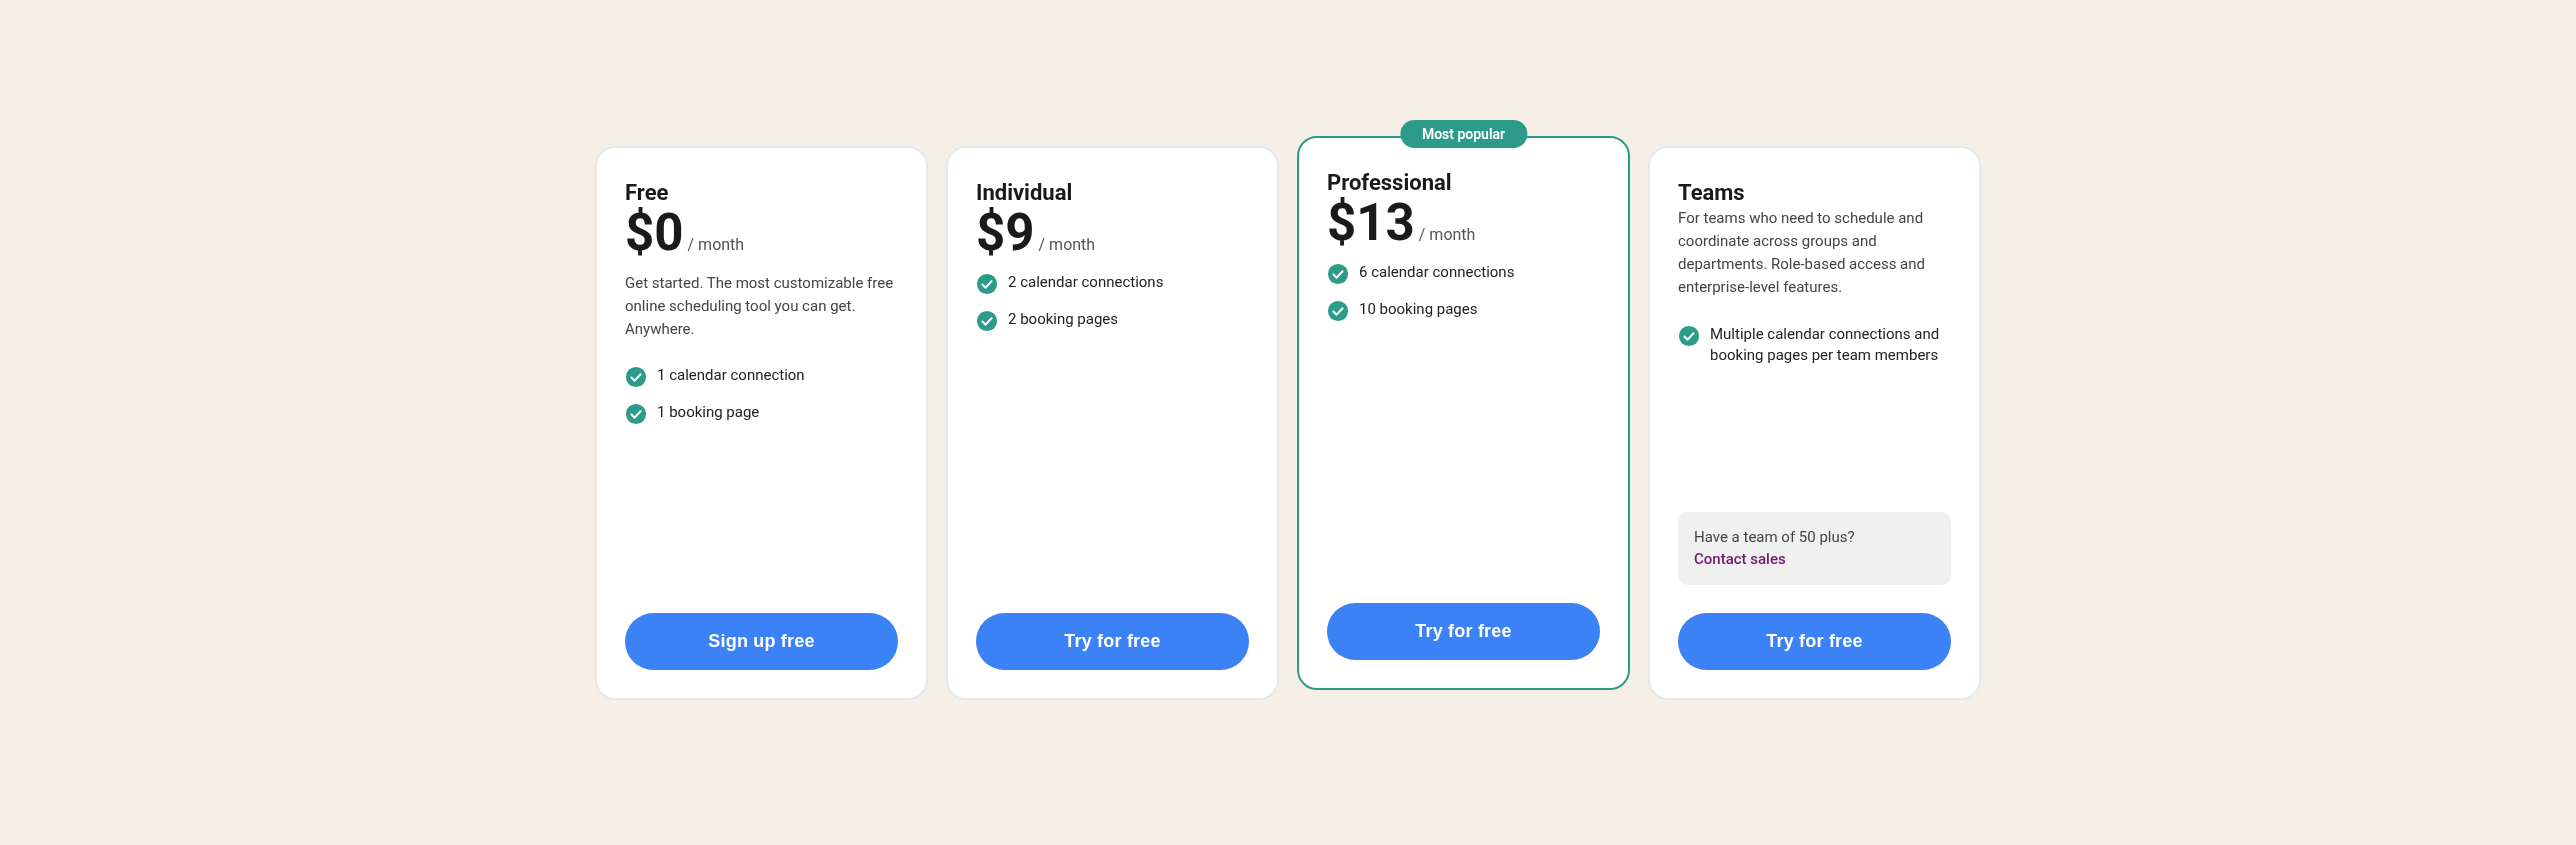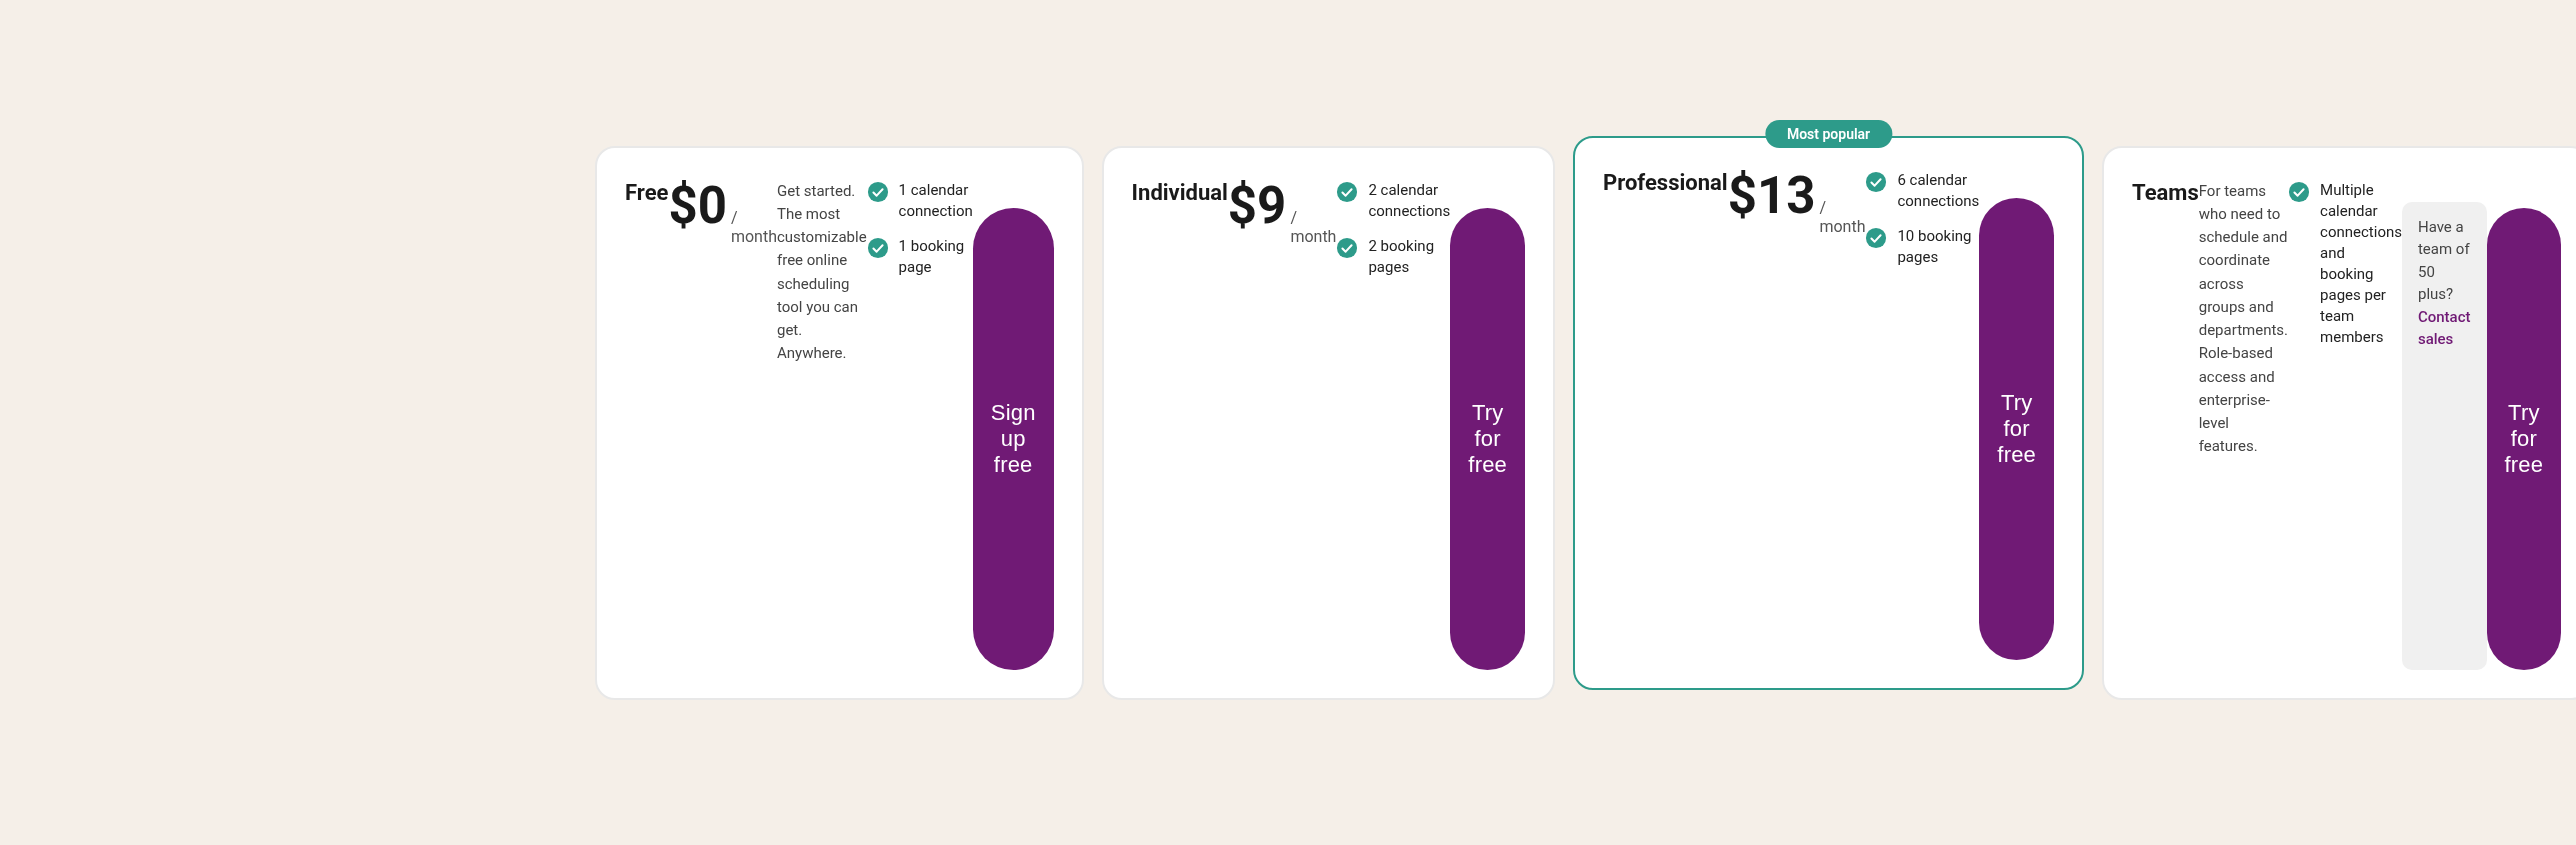--- a/index.html
+++ b/index.html
@@ -25,21 +25,21 @@
       width: 100%;
       align-items: flex-start;
     }
 
     .plan-card {
       background: #ffffff;
       border-radius: 20px;
       padding: 32px 28px 28px;
       flex: 1;
       display: flex;
-      flex-direction: row;
+      flex-direction: column;
       border: 2px solid #e8e8e8;
       position: relative;
       min-height: 554px;
     }
 
     .plan-card.popular {
       border: 2.5px solid #2d9b8a;
       margin-top: -10px;
     }
 
@@ -54,21 +54,21 @@
       font-weight: 600;
       padding: 6px 22px;
       border-radius: 20px;
       white-space: nowrap;
     }
 
     .plan-name {
       font-size: 22px;
       font-weight: 700;
       color: #1a1a1a;
-      margin-bottom: 10px;
+      margin-bottom: 2px;
     }
 
     .plan-price-row {
       display: flex;
       align-items: baseline;
       gap: 4px;
       margin-bottom: 14px;
     }
 
     .plan-price-amount {
@@ -130,24 +130,24 @@
       text-decoration: none;
       font-weight: 500;
     }
 
     .cta-button {
       margin-top: 28px;
       width: 100%;
       padding: 18px;
       border-radius: 50px;
       border: none;
-      background: #701a75;
+      background: #3b82f6;
       color: white;
-      font-size: 22px;
-      font-weight: 400;
+      font-size: 18px;
+      font-weight: 700;
       cursor: pointer;
       letter-spacing: 0.2px;
     }
   </style>
 </head>
 <body>
 
 <div class="pricing-container">
 <div class="plan-card">
       <div class="plan-name">Free</div>

